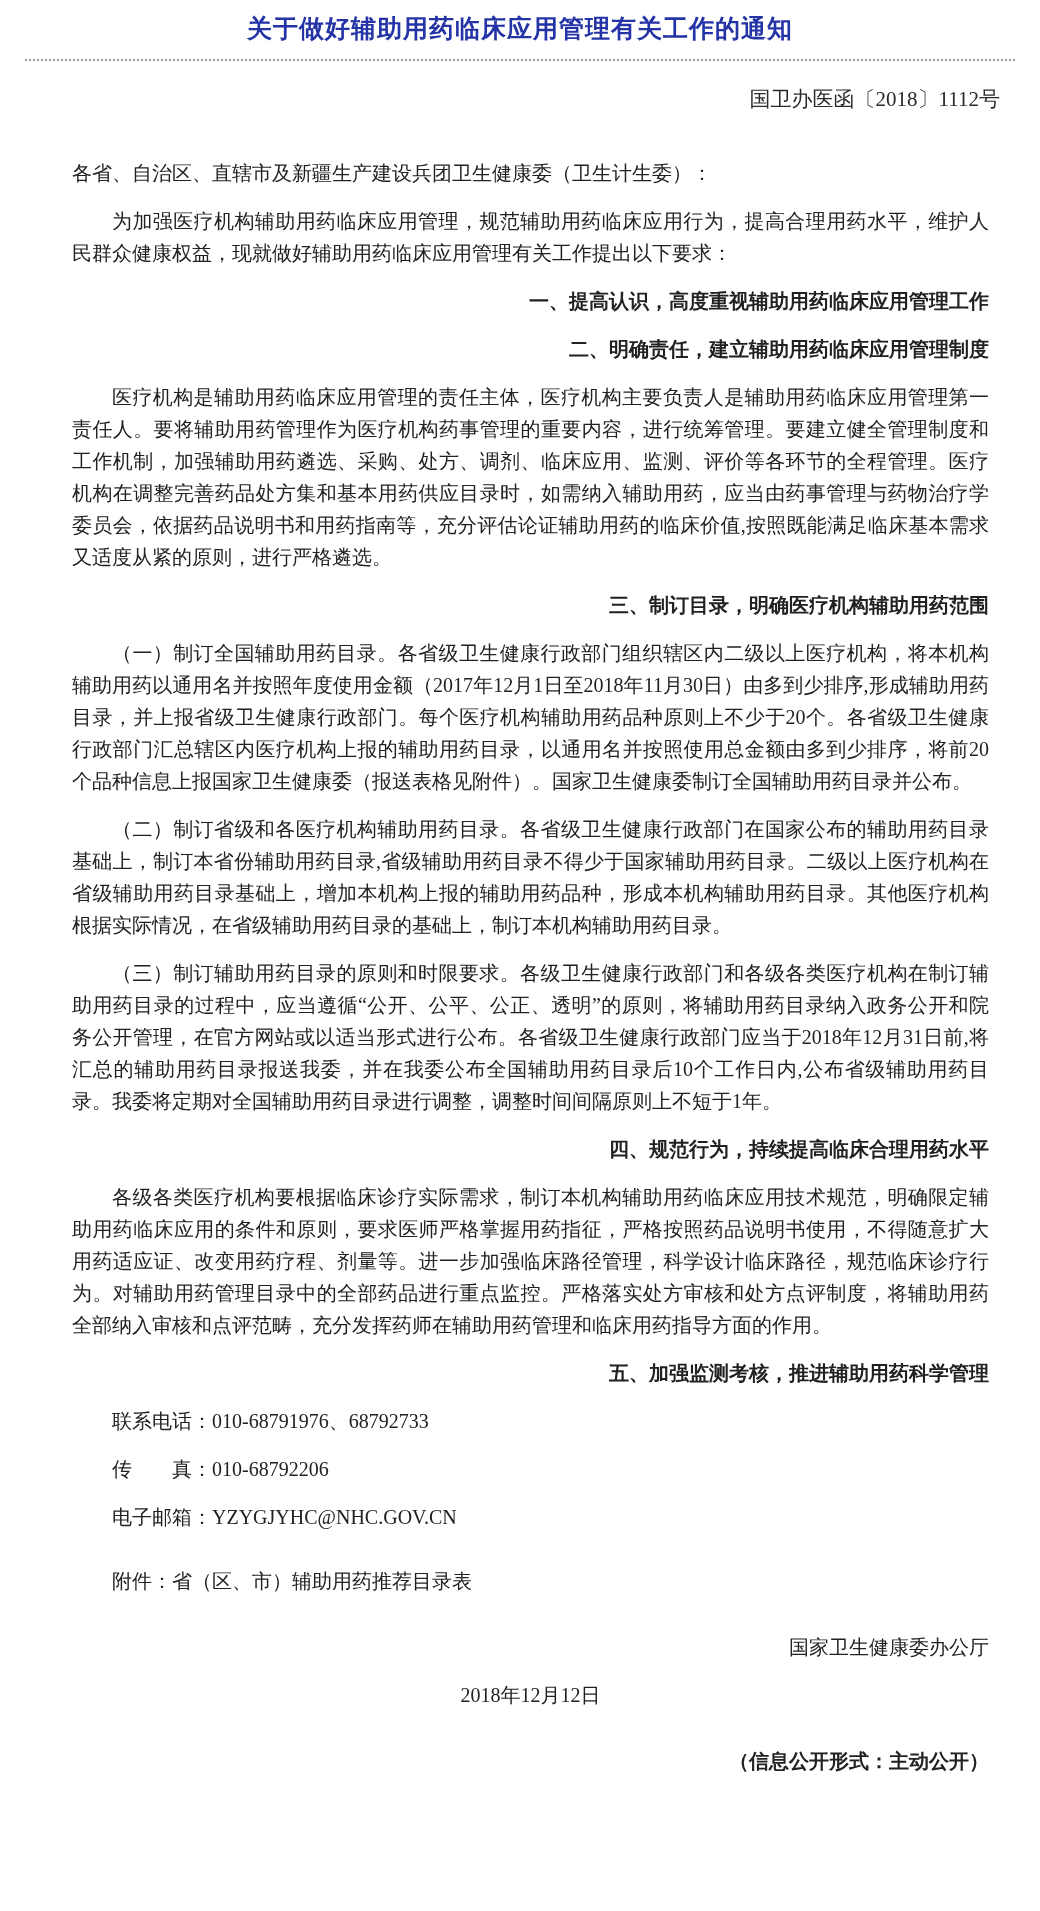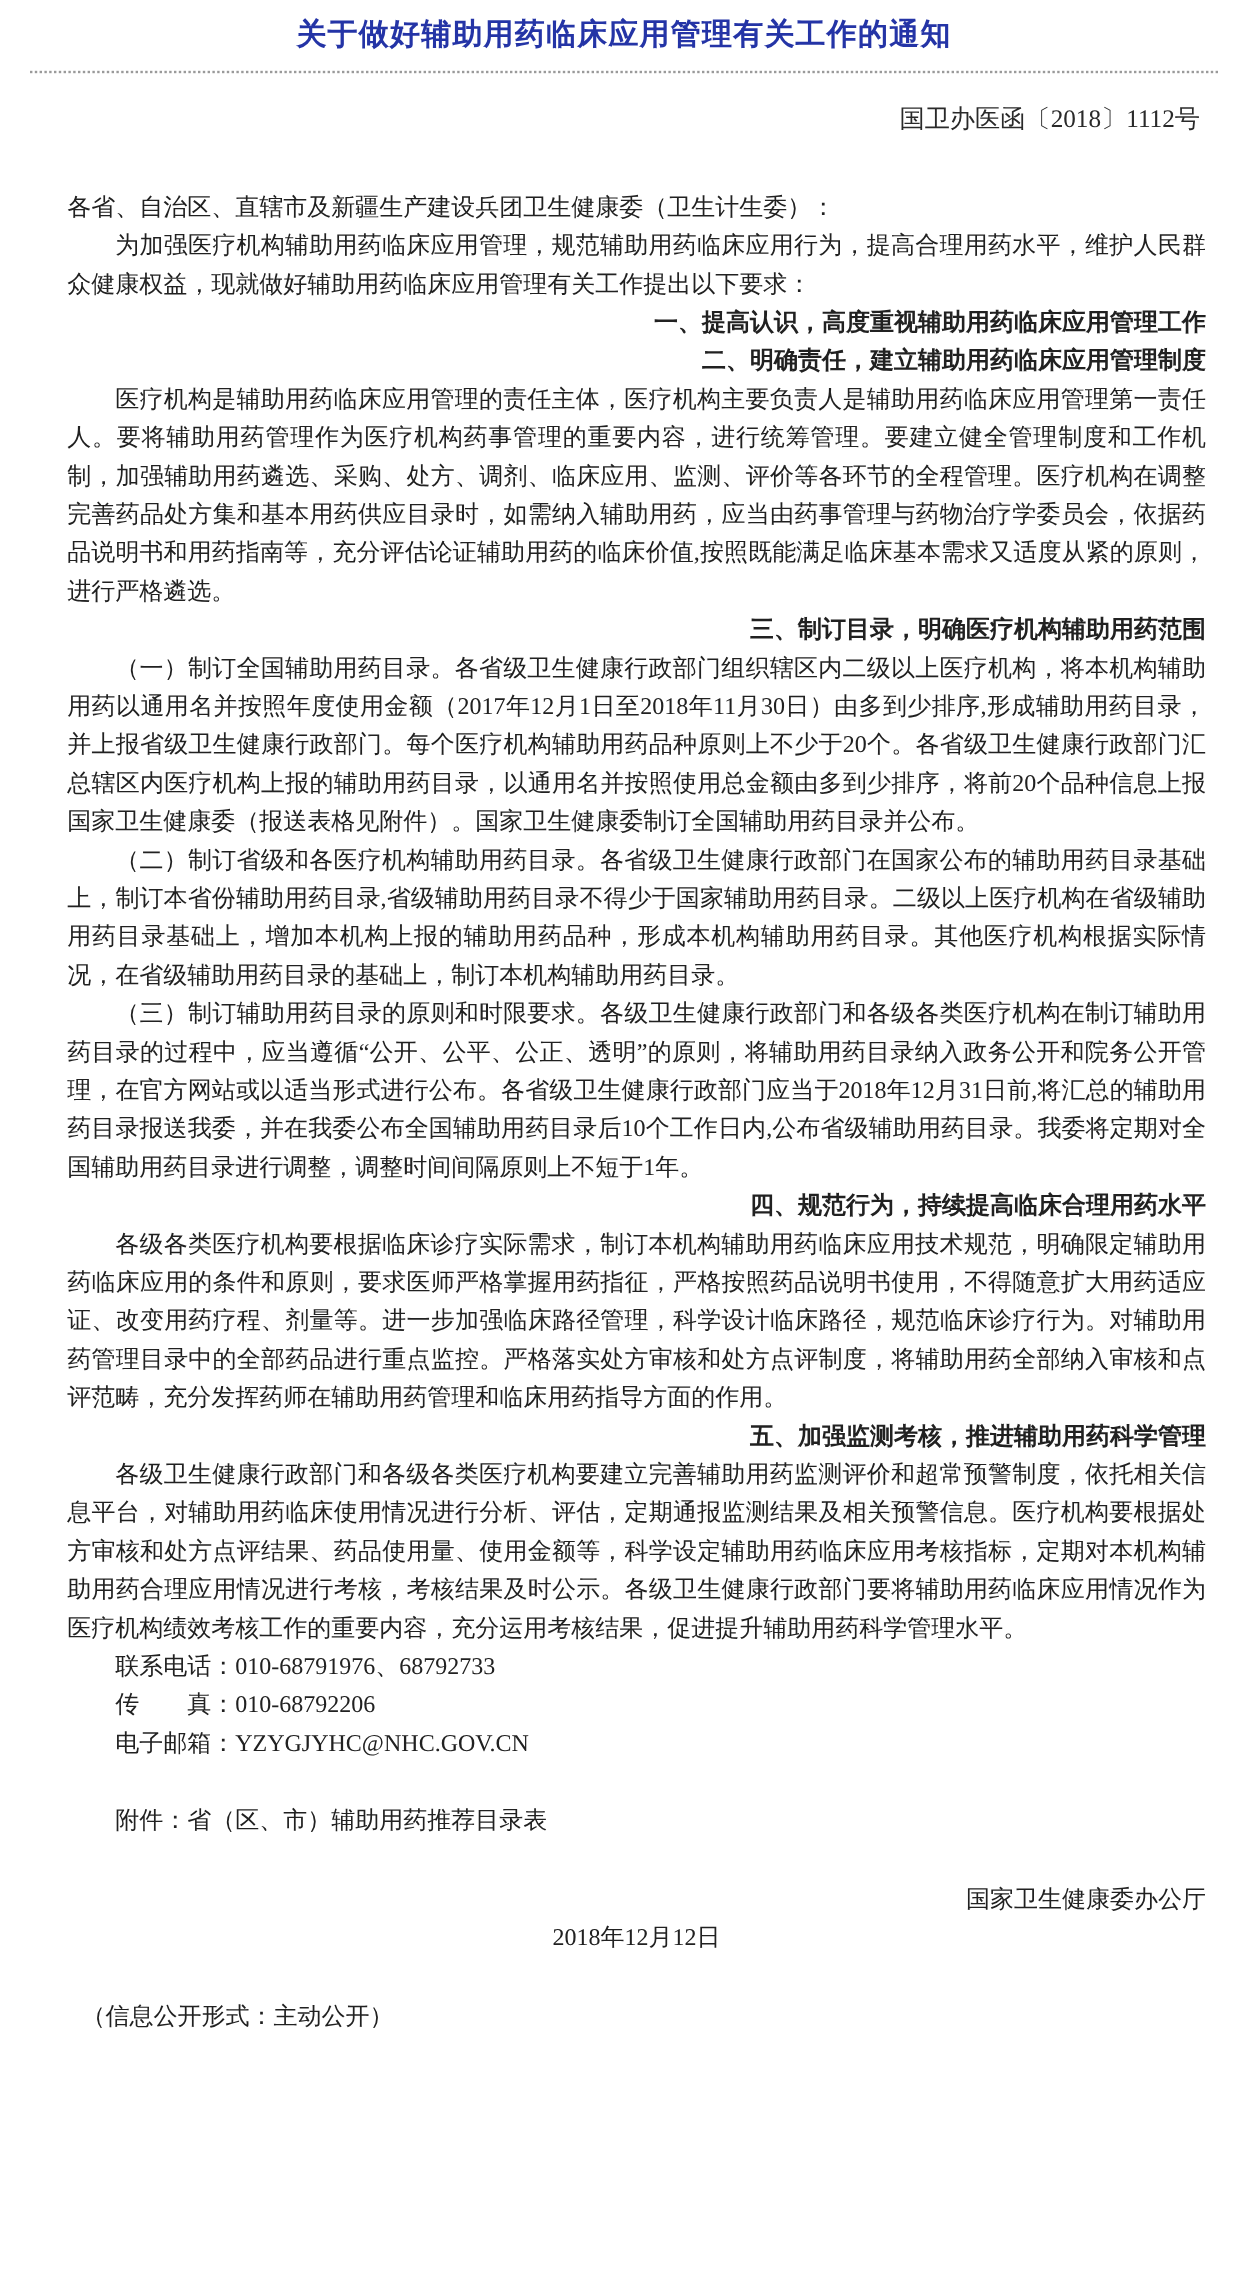--- a/index.html
+++ b/index.html
@@ -37,21 +37,21 @@
     text-align: right;
     font-size: 21px;
     color: #2a2a2a;
   }
   .doc-body {
     margin: 44px 35px 0 56px;
     font-size: 20px;
     line-height: 32px;
   }
   .doc-body p {
-    margin: 0;
+    margin: 16px;
     padding: 0;
     text-align: justify;
   }
   p.salutation { text-indent: 0; }
   p.body       { text-indent: 2em; }
   p.heading {
     text-indent: 2em;
     font-weight: bold;
     font-family: "Liberation Sans", "DejaVu Sans", sans-serif;
     text-align: right;
@@ -68,23 +68,24 @@
   }
   p.signature {
     text-align: right !important;
     margin-top: 34px !important;
   }
   p.date {
     text-align: center;
   }
   p.note {
     text-indent: 0;
-    text-align: left;
+    text-align: right;
     padding-left: 12px;
     margin-top: 34px !important;
+    font-weight: bold;
   }
 </style>
 </head>
 <body>
 
 <div class="page">
   <h1 class="doc-title" style="color: rgb(36, 52, 166);">关于做好辅助用药临床应用管理有关工作的通知</h1>
 
   <div class="divider"></div>
 
@@ -96,21 +97,20 @@
       <p class="heading">一、提高认识，高度重视辅助用药临床应用管理工作</p>
       <p class="heading">二、明确责任，建立辅助用药临床应用管理制度</p>
       <p class="body">医疗机构是辅助用药临床应用管理的责任主体，医疗机构主要负责人是辅助用药临床应用管理第一责任人。要将辅助用药管理作为医疗机构药事管理的重要内容，进行统筹管理。要建立健全管理制度和工作机制，加强辅助用药遴选、采购、处方、调剂、临床应用、监测、评价等各环节的全程管理。医疗机构在调整完善药品处方集和基本用药供应目录时，如需纳入辅助用药，应当由药事管理与药物治疗学委员会，依据药品说明书和用药指南等，充分评估论证辅助用药的临床价值,按照既能满足临床基本需求又适度从紧的原则，进行严格遴选。</p>
       <p class="heading">三、制订目录，明确医疗机构辅助用药范围</p>
       <p class="body">（一）制订全国辅助用药目录。各省级卫生健康行政部门组织辖区内二级以上医疗机构，将本机构辅助用药以通用名并按照年度使用金额（2017年12月1日至2018年11月30日）由多到少排序,形成辅助用药目录，并上报省级卫生健康行政部门。每个医疗机构辅助用药品种原则上不少于20个。各省级卫生健康行政部门汇总辖区内医疗机构上报的辅助用药目录，以通用名并按照使用总金额由多到少排序，将前20个品种信息上报国家卫生健康委（报送表格见附件）。国家卫生健康委制订全国辅助用药目录并公布。</p>
       <p class="body">（二）制订省级和各医疗机构辅助用药目录。各省级卫生健康行政部门在国家公布的辅助用药目录基础上，制订本省份辅助用药目录,省级辅助用药目录不得少于国家辅助用药目录。二级以上医疗机构在省级辅助用药目录基础上，增加本机构上报的辅助用药品种，形成本机构辅助用药目录。其他医疗机构根据实际情况，在省级辅助用药目录的基础上，制订本机构辅助用药目录。</p>
       <p class="body">（三）制订辅助用药目录的原则和时限要求。各级卫生健康行政部门和各级各类医疗机构在制订辅助用药目录的过程中，应当遵循“公开、公平、公正、透明”的原则，将辅助用药目录纳入政务公开和院务公开管理，在官方网站或以适当形式进行公布。各省级卫生健康行政部门应当于2018年12月31日前,将汇总的辅助用药目录报送我委，并在我委公布全国辅助用药目录后10个工作日内,公布省级辅助用药目录。我委将定期对全国辅助用药目录进行调整，调整时间间隔原则上不短于1年。</p>
       <p class="heading">四、规范行为，持续提高临床合理用药水平</p>
       <p class="body">各级各类医疗机构要根据临床诊疗实际需求，制订本机构辅助用药临床应用技术规范，明确限定辅助用药临床应用的条件和原则，要求医师严格掌握用药指征，严格按照药品说明书使用，不得随意扩大用药适应证、改变用药疗程、剂量等。进一步加强临床路径管理，科学设计临床路径，规范临床诊疗行为。对辅助用药管理目录中的全部药品进行重点监控。严格落实处方审核和处方点评制度，将辅助用药全部纳入审核和点评范畴，充分发挥药师在辅助用药管理和临床用药指导方面的作用。</p>
       <p class="heading">五、加强监测考核，推进辅助用药科学管理</p>
-      <p class="body">各级卫生健康行政部门和各级各类医疗机构要建立完善辅助用药监测评价和超常预警制度，依托相关信息平台，对辅助用药临床使用情况进行分析、评估，定期通报监测结果及相关预警信息。医疗机构要根据处方审核和处方点评结果、药品使用量、使用金额等，科学设定辅助用药临床应用考核指标，定期对本机构辅助用药合理应用情况进行考核，考核结果及时公示。各级卫生健康行政部门要将辅助用药临床应用情况作为医疗机构绩效考核工作的重要内容，充分运用考核结果，促进提升辅助用药科学管理水平。</p>
       <p class="contact">联系电话：010-68791976、68792733</p>
       <p class="contact">传　　真：010-68792206</p>
       <p class="contact">电子邮箱：YZYGJYHC@NHC.GOV.CN</p>
       <p class="attachment">附件：省（区、市）辅助用药推荐目录表</p>
       <p class="signature">国家卫生健康委办公厅</p>
       <p class="date">2018年12月12日</p>
       <p class="note">（信息公开形式：主动公开）</p>
     </div>
 </div>
 

